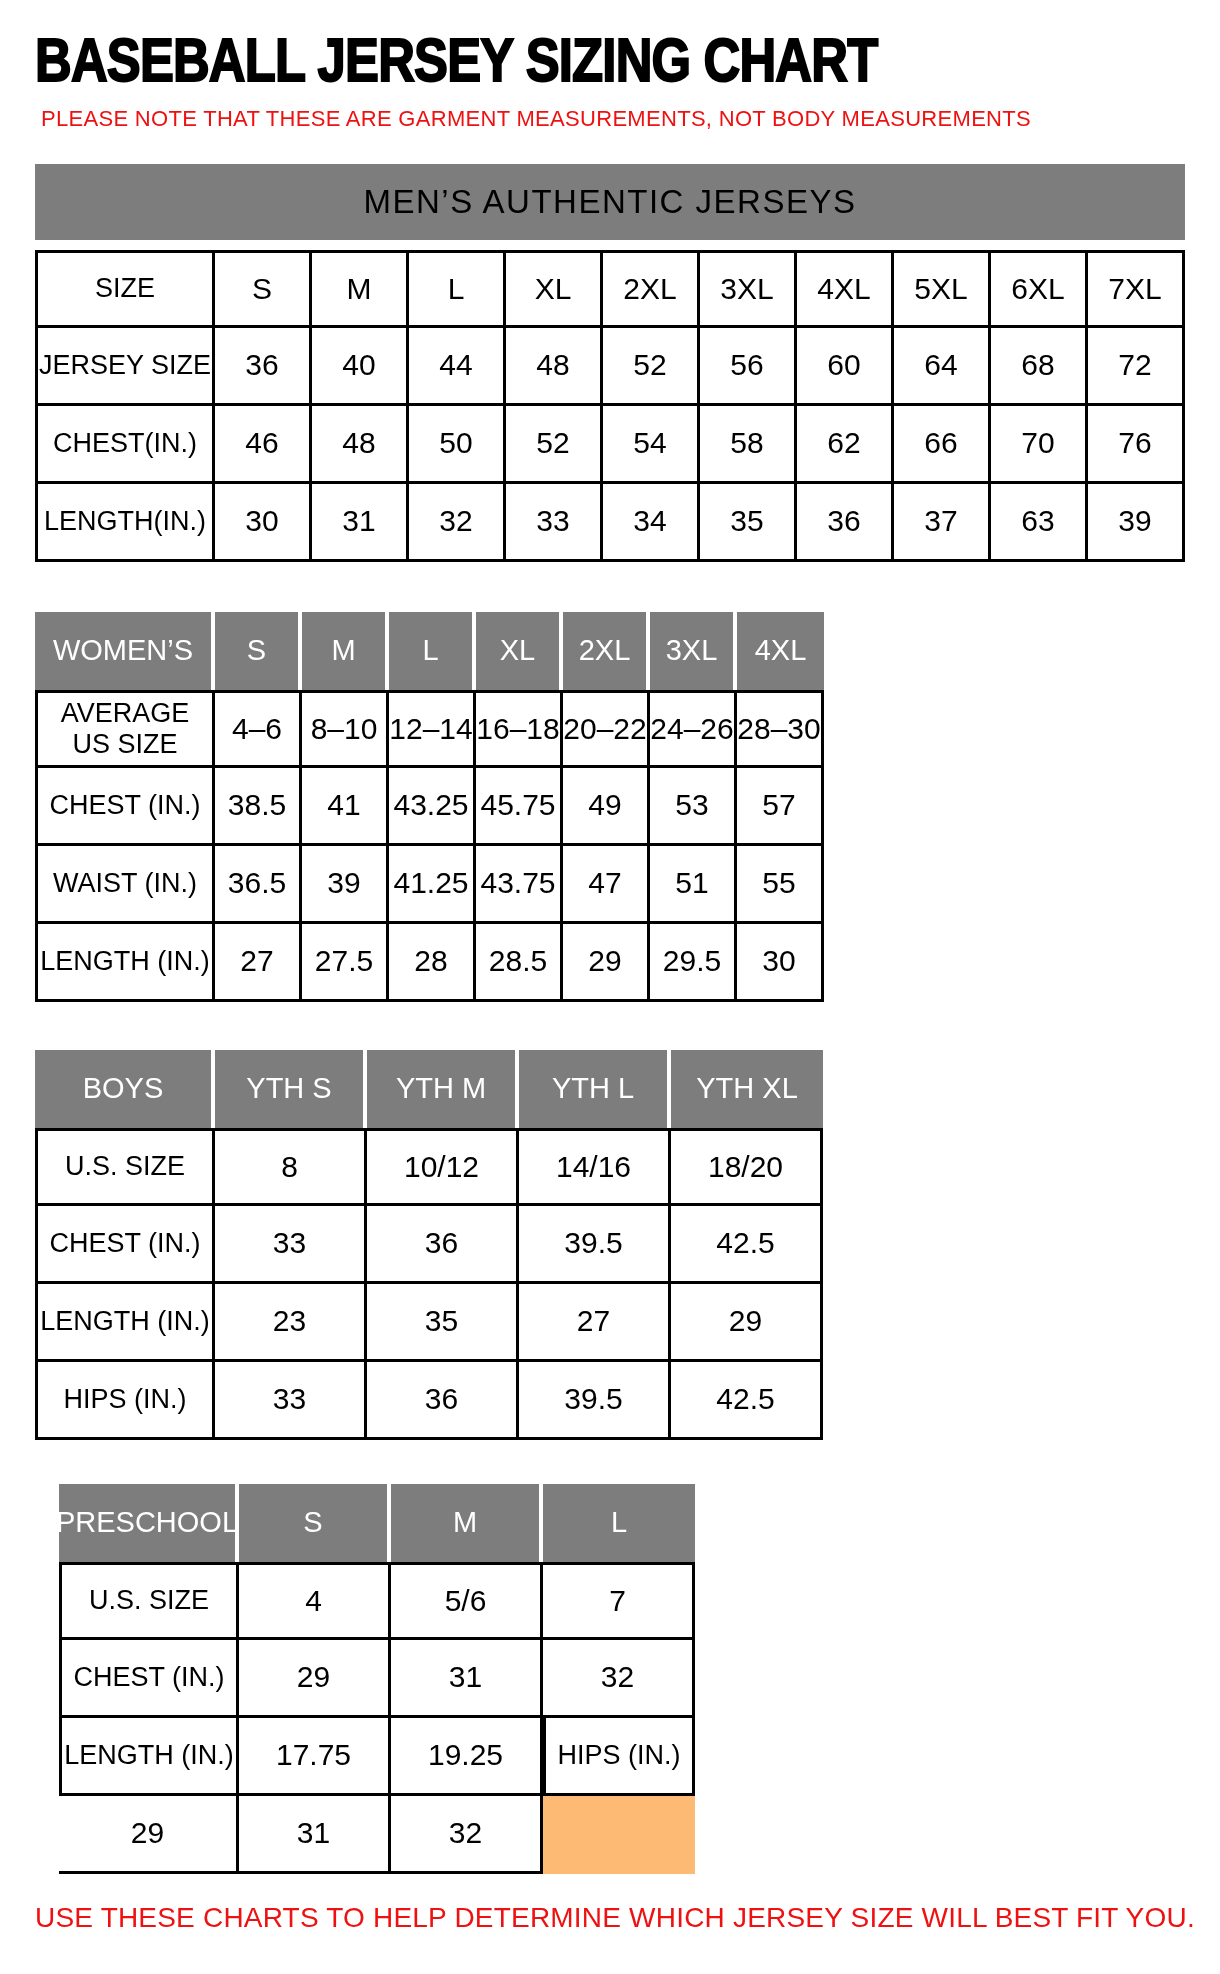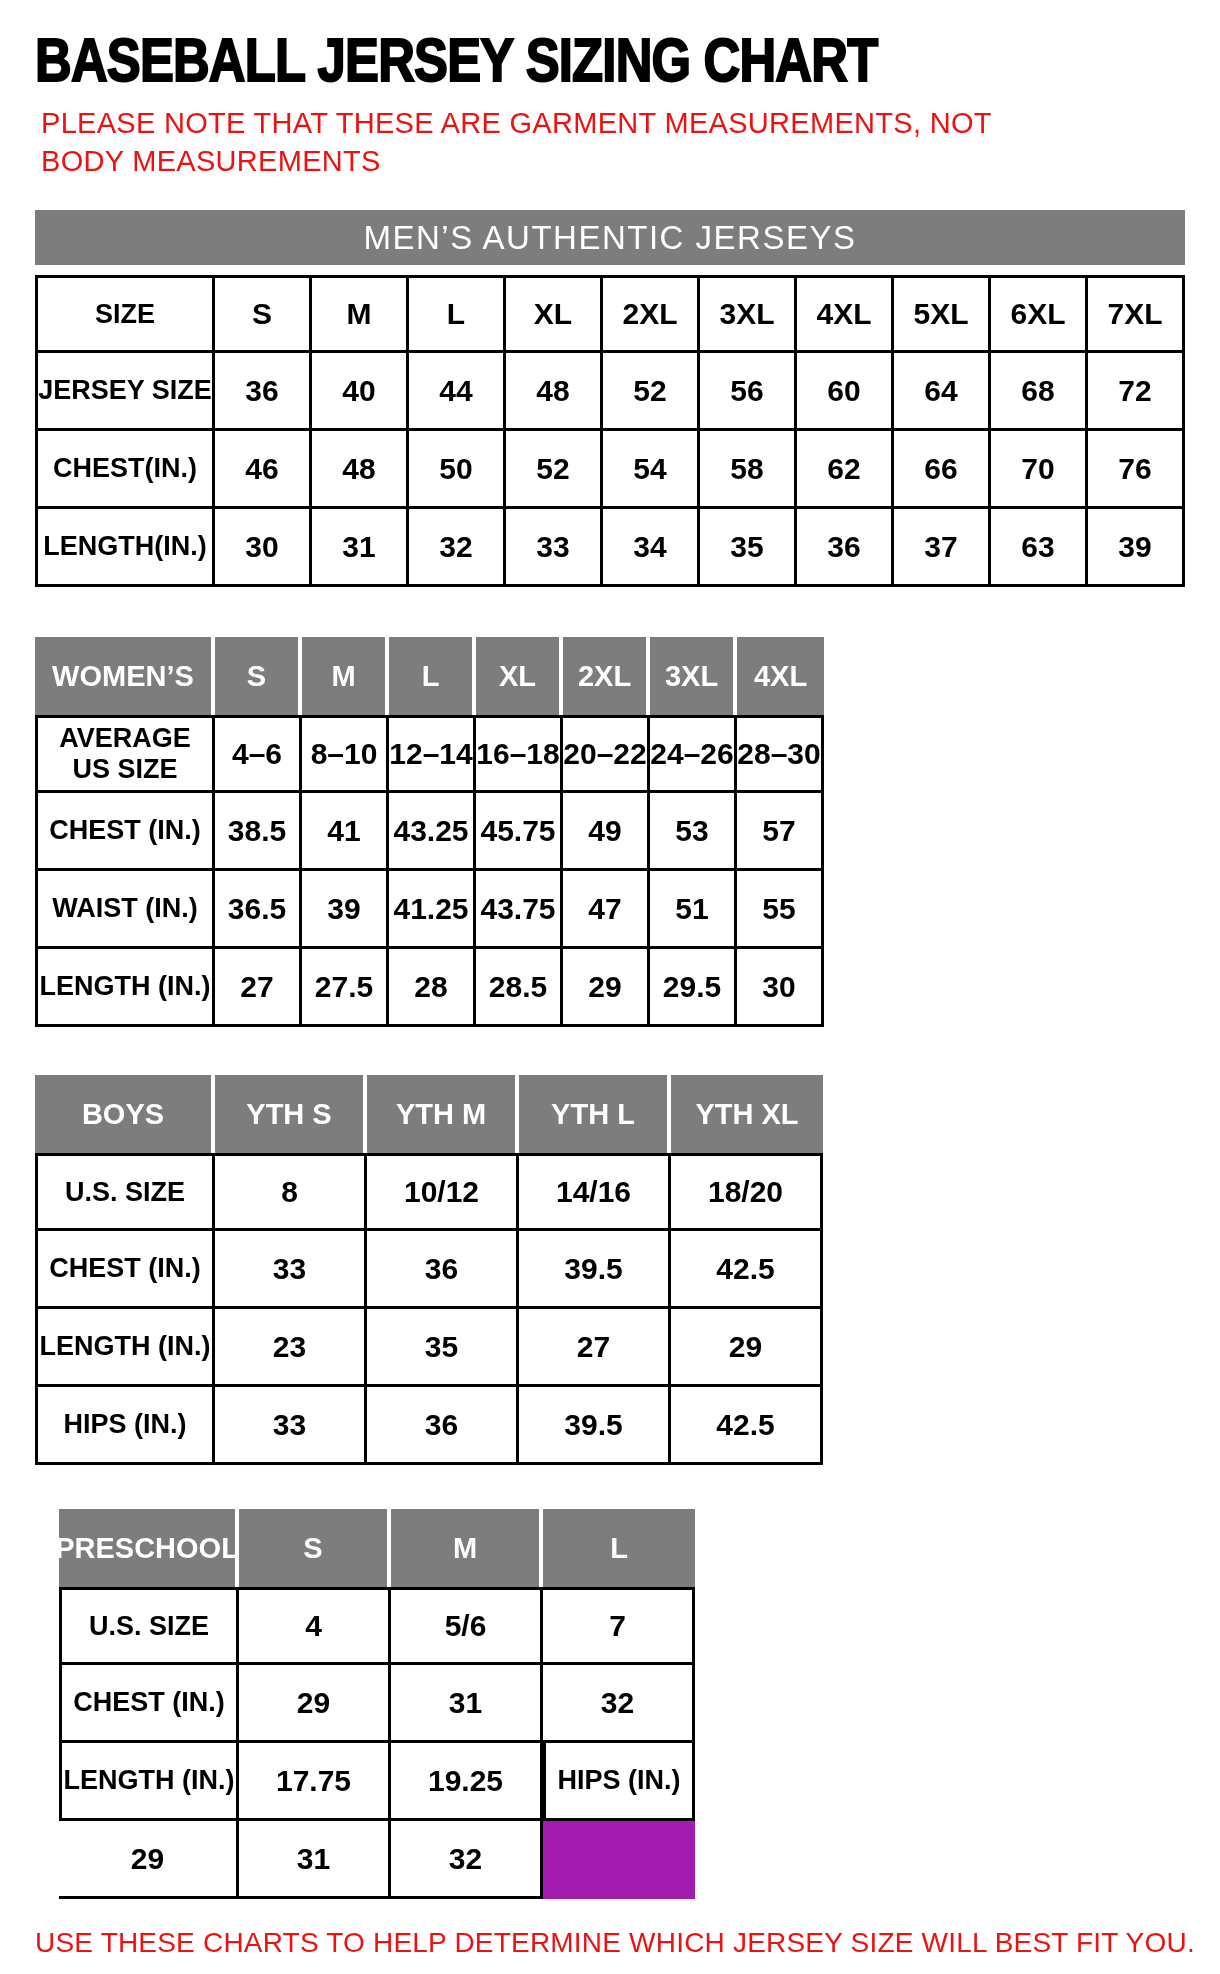--- a/index.html
+++ b/index.html
@@ -19,44 +19,44 @@
     letter-spacing:-1px;
     -webkit-text-stroke:2px #000;
     transform:scaleX(0.82);
     transform-origin:left center;
     white-space:nowrap;
     margin:4px 0 10px 0;
   }
 
   .note {
     color:var(--red,#ee1111);
-    font-size:29px;
+    font-size:22px;
     line-height:1.3;
     max-width:1010px;
     margin:6px 0 0 6px;
     letter-spacing:0.3px;
   }
 
   .size-table { display:block; width:fit-content; }
   .size-table.mens      { margin-top:30px; }
   .size-table.womens    { margin-top:50px; }
   .size-table.boys      { margin-top:48px; }
   .size-table.preschool { margin-top:44px;padding-left:24px; }
 
   .banner {
-    height:55px;
+    height:76px;
     background:var(--gray,#7d7d7d);
-    color:#ffffff;
+    color:#000000;
     display:flex; align-items:center; justify-content:center;
     font-size:33px;
     letter-spacing:1.5px;
     margin-bottom:10px;
   }
 
-  .grid { display:grid; background:#a21caf;font-weight:bold; }
+  .grid { display:grid; background:#fdba74; }
 
   .cell {
     display:flex; align-items:center; justify-content:center;
     height:78px;
     text-align:center;
     background:#fff;
   }
   .body-cell {
     border-right:3px solid var(--border,#000);
     border-bottom:3px solid var(--border,#000);

